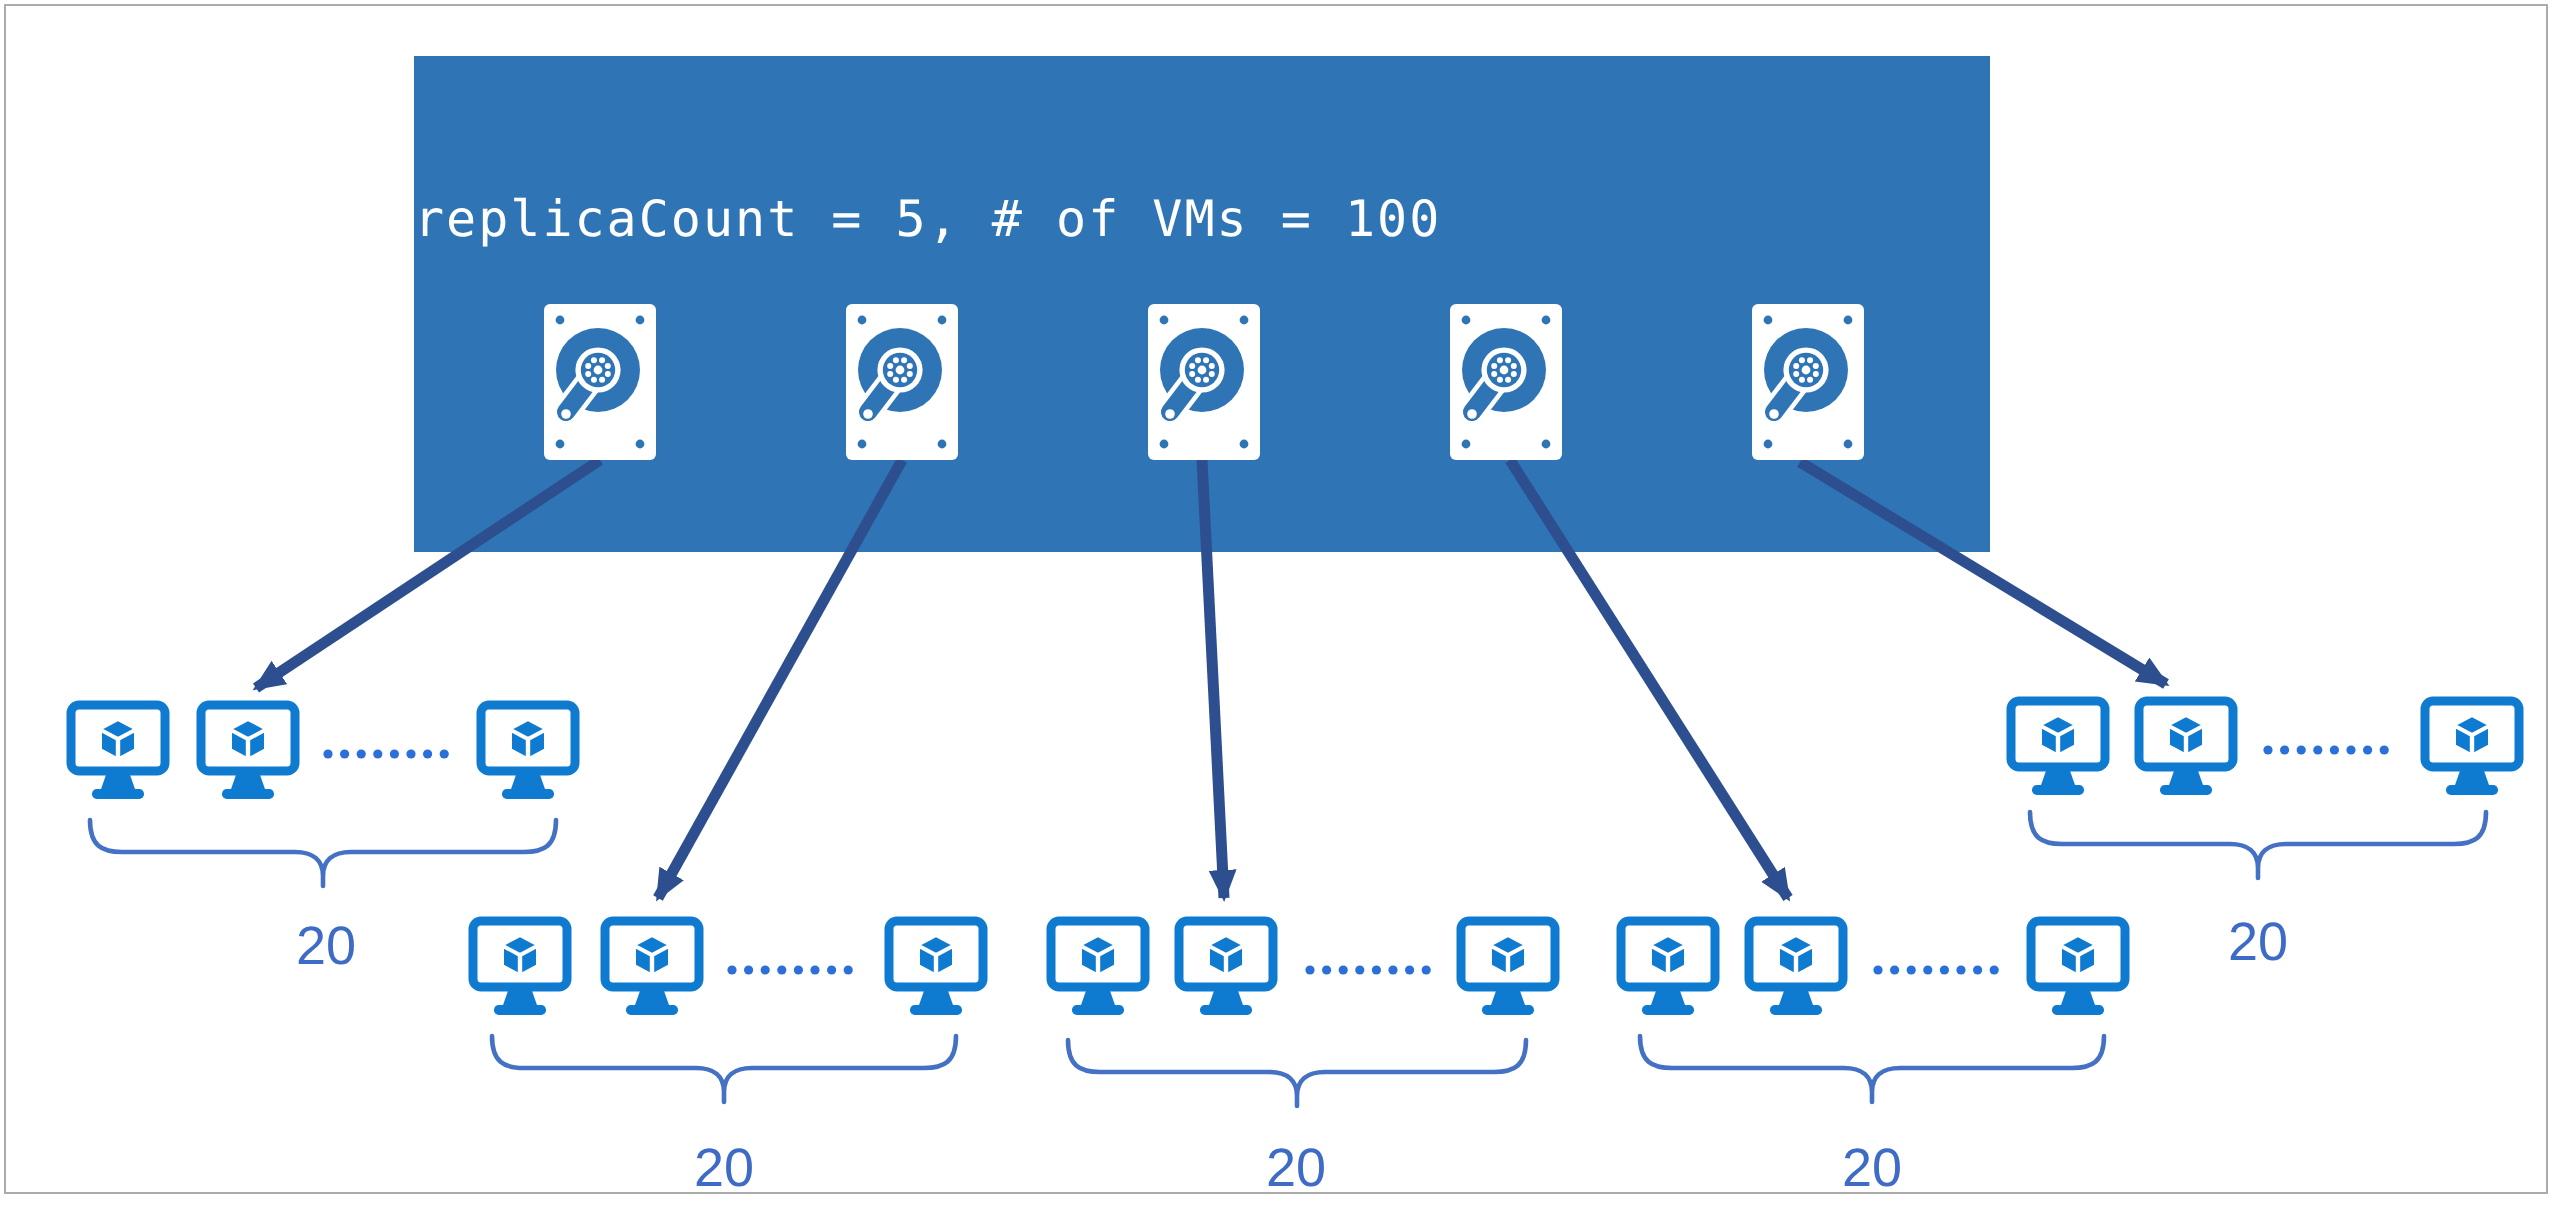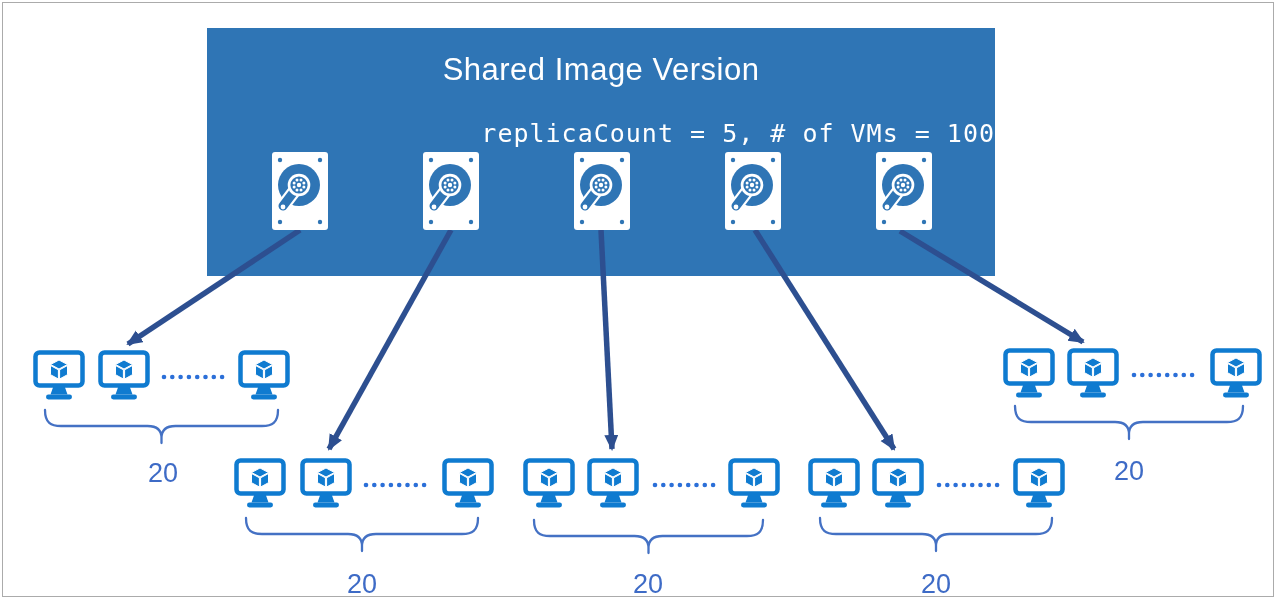--- a/index.html
+++ b/index.html
@@ -7,38 +7,37 @@
     position:relative;width:1276px;height:603px;background:#fff;overflow:hidden;
     font-family:"Liberation Sans",sans-serif;
   }
   .frame{position:absolute;left:2px;top:2px;right:2px;bottom:6px;border:1px solid var(--border,#ababab);pointer-events:none;}
   .box{position:absolute;left:207px;top:28px;width:788px;height:248px;background:var(--box,#2f75b5);}
   .title{
     position:absolute;left:0;top:24px;width:100%;text-align:center;
     color:#fff;font-size:31px;font-weight:400;letter-spacing:.5px;line-height:36px;
   }
   .subtitle{
-    position:absolute;left:0;top:66px;width:100%;text-align:right;
-    color:#fff;font-family:"DejaVu Sans Mono",monospace;font-size:25px;letter-spacing:1px;line-height:32px;margin-top:24px;
+    position:absolute;left:0;top:66px;width:100%;text-align:left;
+    color:#fff;font-family:"DejaVu Sans Mono",monospace;font-size:25px;letter-spacing:1px;line-height:32px;
   }
   .overlay{position:absolute;left:0;top:0;}
   .disk{position:absolute;width:56px;height:78px;}
   .vm{position:absolute;width:52px;height:52px;}
   .count-label{
     position:absolute;width:80px;text-align:center;
     color:var(--label,#3e6bc6);font-size:27px;font-weight:400;line-height:30px;
   }
 </style>
 <style>.t-fg{fill:#ffffff}.t-box{fill:#2f75b5}.s-fg{stroke:#ffffff}.s-box{stroke:#2f75b5}.t-vm{fill:#0f7bd0}.s-vm{stroke:#0f7bd0}</style></head>
 <body>
 
 <div class="canvas" style="--box: #2f75b5; --label: #3e6bc6; --border: #ababab;">
 
   <div class="box">
-    <div class="title">Shared Image Version</div>
     <div class="subtitle">replicaCount = 5, # of VMs = 100</div>
   </div>
 
   <svg class="overlay" id="overlay" width="1276" height="603" viewBox="0 0 1276 603">
     <defs>
       <marker id="ah" markerUnits="userSpaceOnUse" markerWidth="18" markerHeight="16" refX="14" refY="7" orient="auto">
         <path id="ah-path" d="M0,0 L16,7 L0,14 Z" fill="#2d4f90"></path>
       </marker>
     </defs>
   <line x1="300" y1="230" x2="128" y2="344" stroke="#2d4f90" stroke-width="5.5" marker-end="url(#ah)"></line>

